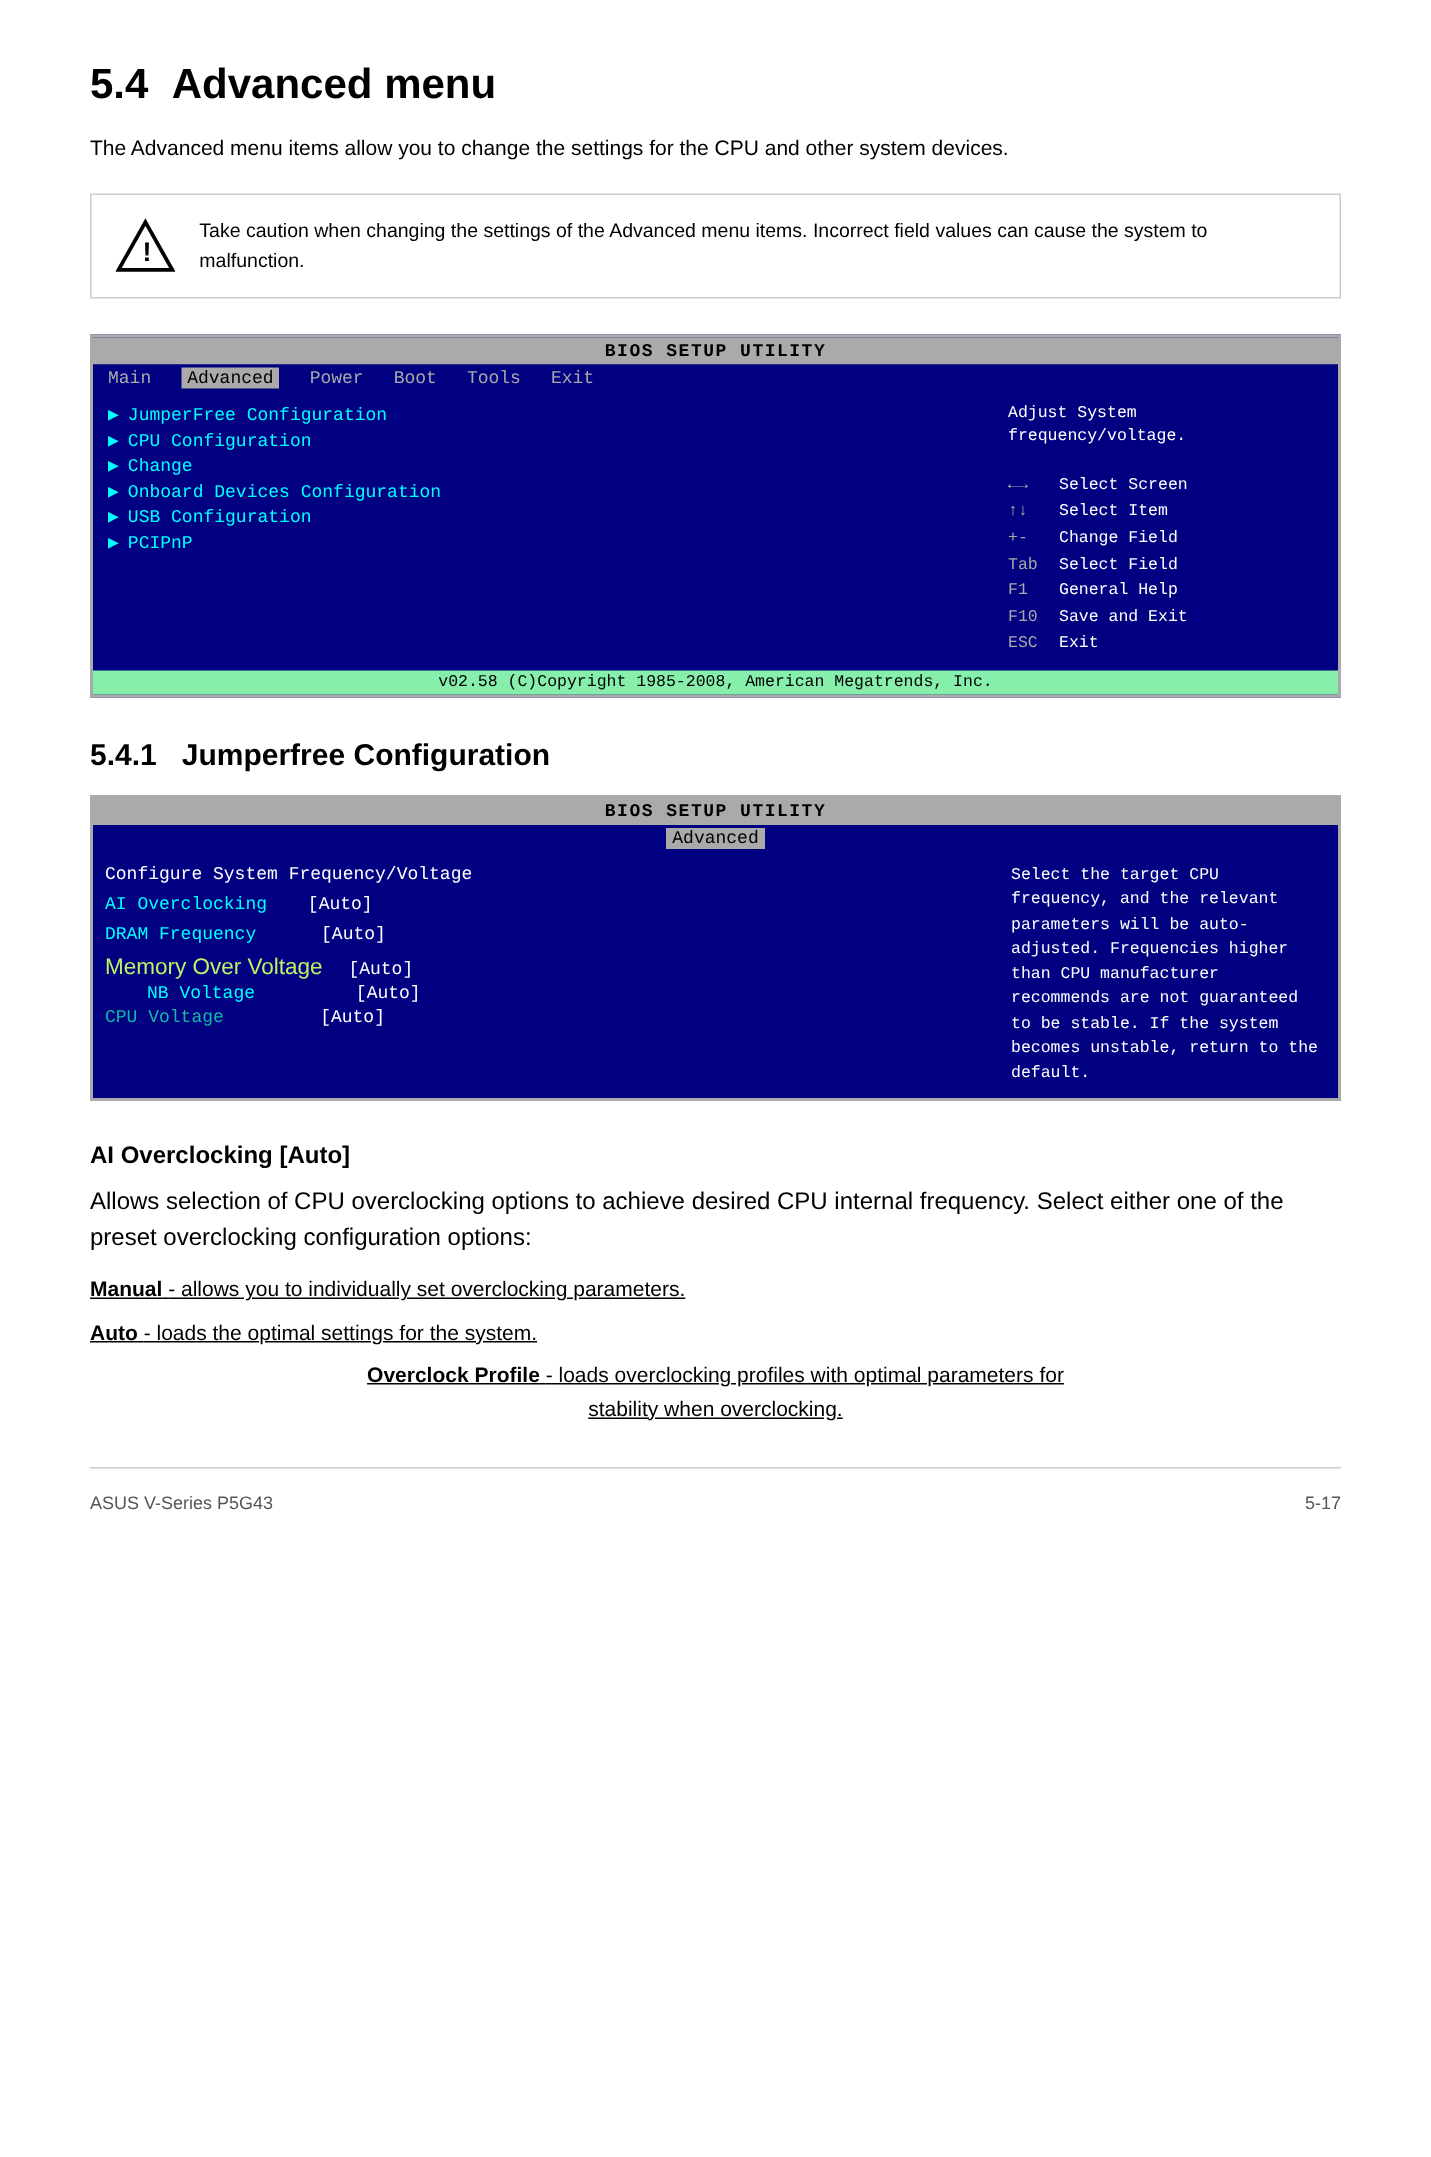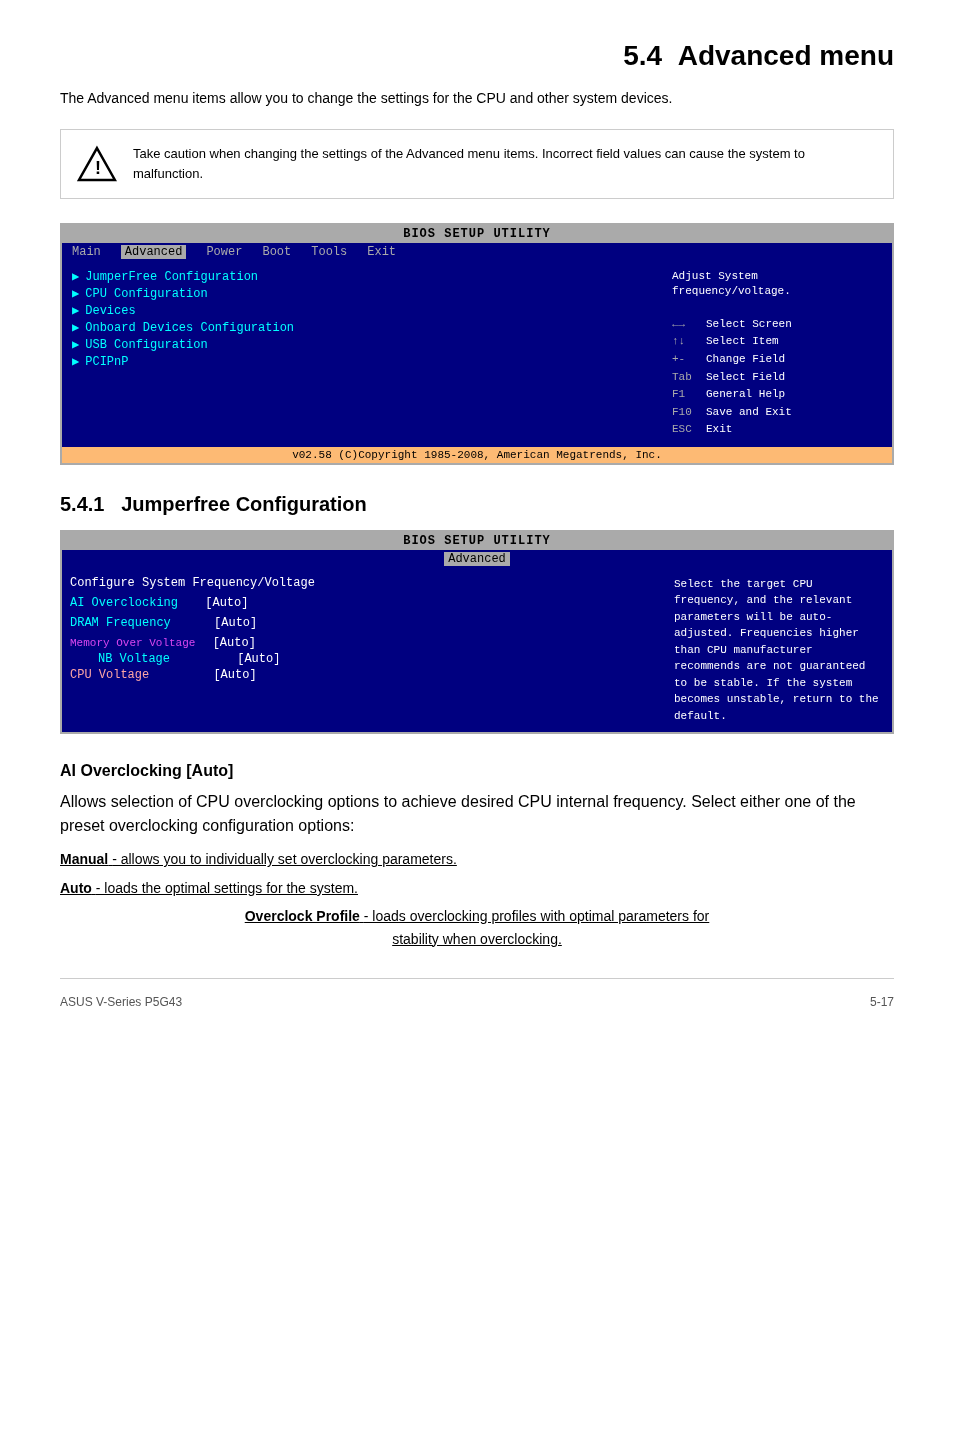--- a/index.html
+++ b/index.html
@@ -12,21 +12,20 @@
       min-height: 1438px;
       padding: 40px 60px;
     }
 
     
     .section-heading {
       font-size: 28px;
       font-weight: bold;
       margin-bottom: 16px;
       color: #000;
-      text-align: right;
     }
 
     .intro-text {
       font-size: 14px;
       margin-bottom: 20px;
       line-height: 1.5;
     }
 
     
     .caution-box {
@@ -111,21 +110,21 @@
     }
     .bios-right .key-list .key-row {
       display: flex;
       gap: 4px;
     }
     .bios-right .key-list .key-name {
       color: #aaa;
       min-width: 30px;
     }
     .bios-bottom-bar {
-      background: #fdba74;
+      background: #86efac;
       color: #000;
       text-align: center;
       padding: 2px 0;
       font-family: 'Courier New', Courier, monospace;
       font-size: 11px;
     }
 
     
     .sub-heading {
       font-size: 20px;
@@ -259,21 +258,21 @@
       <div class="menu-item">
         <span class="arrow">▶</span>
         <span>JumperFree Configuration</span>
       </div>
       <div class="menu-item">
         <span class="arrow">▶</span>
         <span>CPU Configuration</span>
       </div>
       <div class="menu-item">
         <span class="arrow">▶</span>
-        <span>Devices</span>
+        <span>Change</span>
       </div>
       <div class="menu-item">
         <span class="arrow">▶</span>
         <span>Onboard Devices Configuration</span>
       </div>
       <div class="menu-item">
         <span class="arrow">▶</span>
         <span>USB Configuration</span>
       </div>
       <div class="menu-item">
@@ -332,29 +331,29 @@
       <div class="section-label" style="color:#fff;margin-bottom:6px;font-family:'Courier New',Courier,monospace;font-size:12px;">Configure System Frequency/Voltage</div>
       <div style="margin-bottom:6px;">
         <span style="color:#0ff;font-family:'Courier New',Courier,monospace;font-size:12px;">AI Overclocking</span>
         <span style="color:#fff;font-family:'Courier New',Courier,monospace;font-size:12px;margin-left:20px;">[Auto]</span>
       </div>
       <div style="margin-bottom:2px;">
         <span style="color:#0ff;font-family:'Courier New',Courier,monospace;font-size:12px;">DRAM Frequency</span>
         <span style="color:#fff;font-family:'Courier New',Courier,monospace;font-size:12px;margin-left:36px;">[Auto]</span>
       </div>
       <div style="margin-bottom:2px;margin-top:6px;">
-        <span style="color:#d946ef;font-family:Liberation Mono, monospace;font-size:11px;">Memory Over Voltage</span>
+        <span style="color:#bef264;font-family:Liberation Sans, sans-serif;font-size:15px;">Memory Over Voltage</span>
         <span style="color:#fff;font-family:'Courier New',Courier,monospace;font-size:12px;margin-left:10px;">[Auto]</span>
       </div>
       <div style="margin-bottom:2px;">
         <span style="color:#0ff;font-family:'Courier New',Courier,monospace;font-size:12px;margin-left:28px;">NB Voltage</span>
         <span style="color:#fff;font-family:'Courier New',Courier,monospace;font-size:12px;margin-left:60px;">[Auto]</span>
       </div>
       <div style="margin-bottom:2px;">
-        <span style="color:#fca5a5;font-family:'Courier New',Courier,monospace;font-size:12px;">CPU Voltage</span>
+        <span style="color:#14b8a6;font-family:'Courier New',Courier,monospace;font-size:12px;">CPU Voltage</span>
         <span style="color:#fff;font-family:'Courier New',Courier,monospace;font-size:12px;margin-left:57px;">[Auto]</span>
       </div>
     </div>
     <div class="bios-right2" style="width:220px;color:#fff;font-size:11px;padding-left:10px;line-height:1.5;font-family:'Courier New',Courier,monospace;">
       <span>Select the target CPU frequency, and the relevant parameters will be auto-adjusted. Frequencies higher than CPU manufacturer recommends are not guaranteed to be stable. If the system becomes unstable, return to the default.</span>
     </div>
   </div>
 </div>
 
 <h3 class="subsub-heading">AI Overclocking [Auto]</h3>

